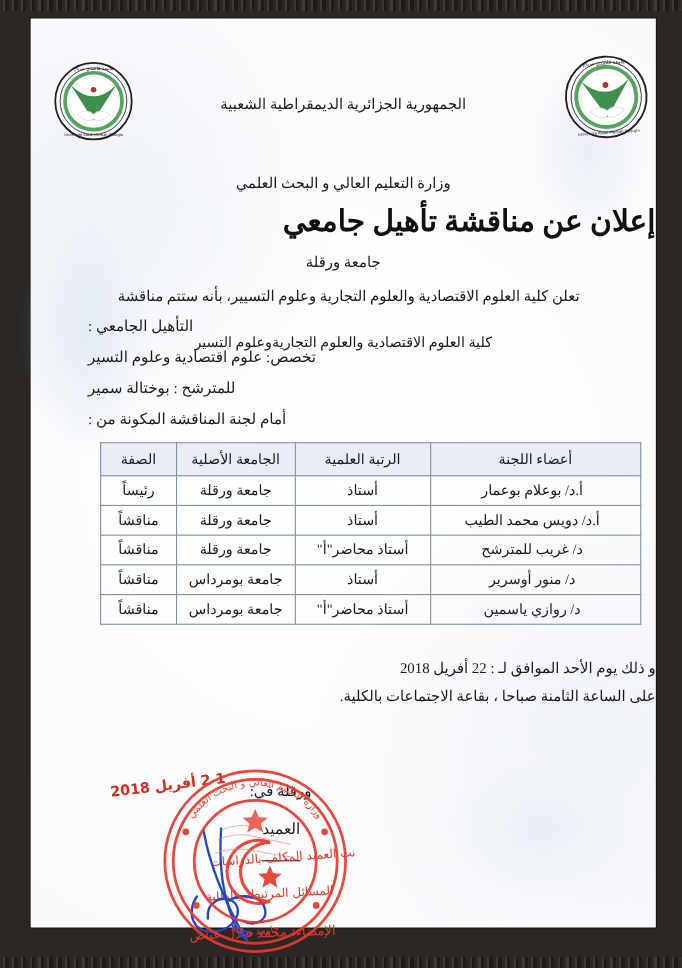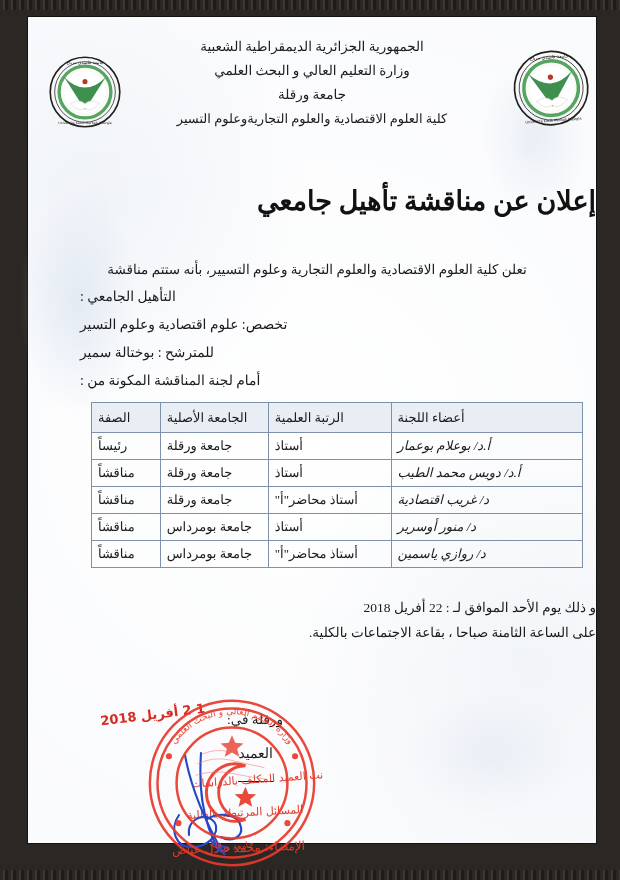--- a/index.html
+++ b/index.html
@@ -75,20 +75,21 @@
     position: absolute;
     left: 90px; right: 90px;
     top: 0;
     text-align: center;
     color: #1c1c1c;
   }
   .header-lines div {
     font-size: 13.5px;
     line-height: 24px;
     white-space: nowrap;
+    margin-top: 48px;
   }
   .header-lines div:nth-child(4) { font-size: 13px; }
 
   .logo {
     position: absolute;
     width: 74px;
     height: 74px;
   }
   .logo.left  { left: 20px;  top: 20px; }
   .logo.right { right: 6px;  top: 14px; }
@@ -133,32 +134,31 @@
     top: 385px;
     width: 492px;
     border-collapse: collapse;
     font-size: 13px;
     color: #1b1b1b;
   }
   .jury-table th, .jury-table td {
     border: 1px solid #7d91ad;
     height: 24px;
     padding: 1px 6px;
-    text-align: left;
+    text-align: center;
     font-weight: normal;
     white-space: nowrap;
   }
   .jury-table thead th {
     background: #e9edf4;
     height: 27px;
   }
   .jury-table td.name-cell {
-    text-align: left;
+    text-align: center;
     padding-right: 12px;
-    font-style: italic;
   }
   .col-name  { width: 39%; }
   .col-rank  { width: 25%; }
   .col-univ  { width: 22%; }
   .col-role  { width: 14%; }
 
   
   .when-block {
     position: absolute;
     left: 0; right: 0;
@@ -323,21 +323,21 @@
           <td>جامعة ورقلة</td>
           <td>رئيساً</td>
         </tr>
         <tr>
           <td class="name-cell">أ.د/ دويس محمد الطيب</td>
           <td>أستاذ</td>
           <td>جامعة ورقلة</td>
           <td>مناقشاً</td>
         </tr>
         <tr>
-          <td class="name-cell">د/ غريب اقتصادية</td>
+          <td class="name-cell">د/ غريب للمترشح</td>
           <td>أستاذ محاضر"أ"</td>
           <td>جامعة ورقلة</td>
           <td>مناقشاً</td>
         </tr>
         <tr>
           <td class="name-cell">د/ منور أوسرير</td>
           <td>أستاذ</td>
           <td>جامعة بومرداس</td>
           <td>مناقشاً</td>
         </tr>

